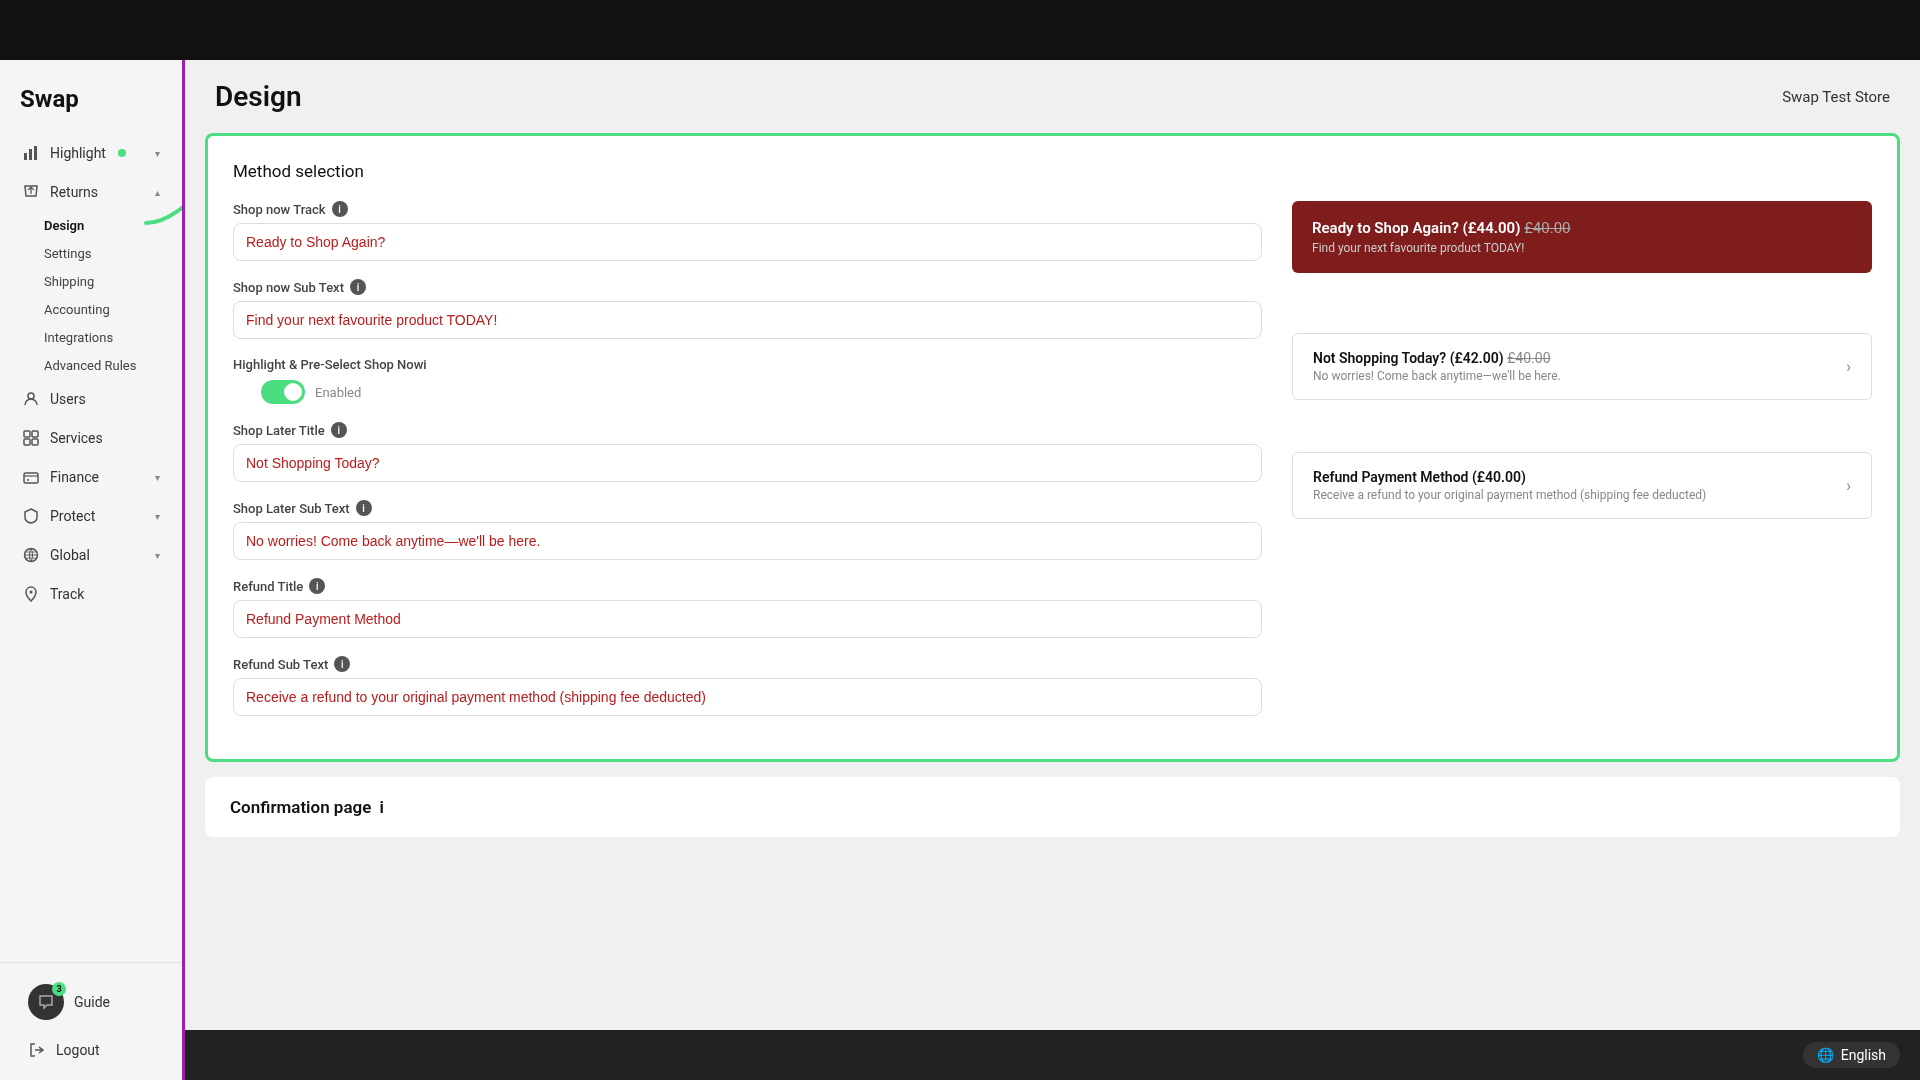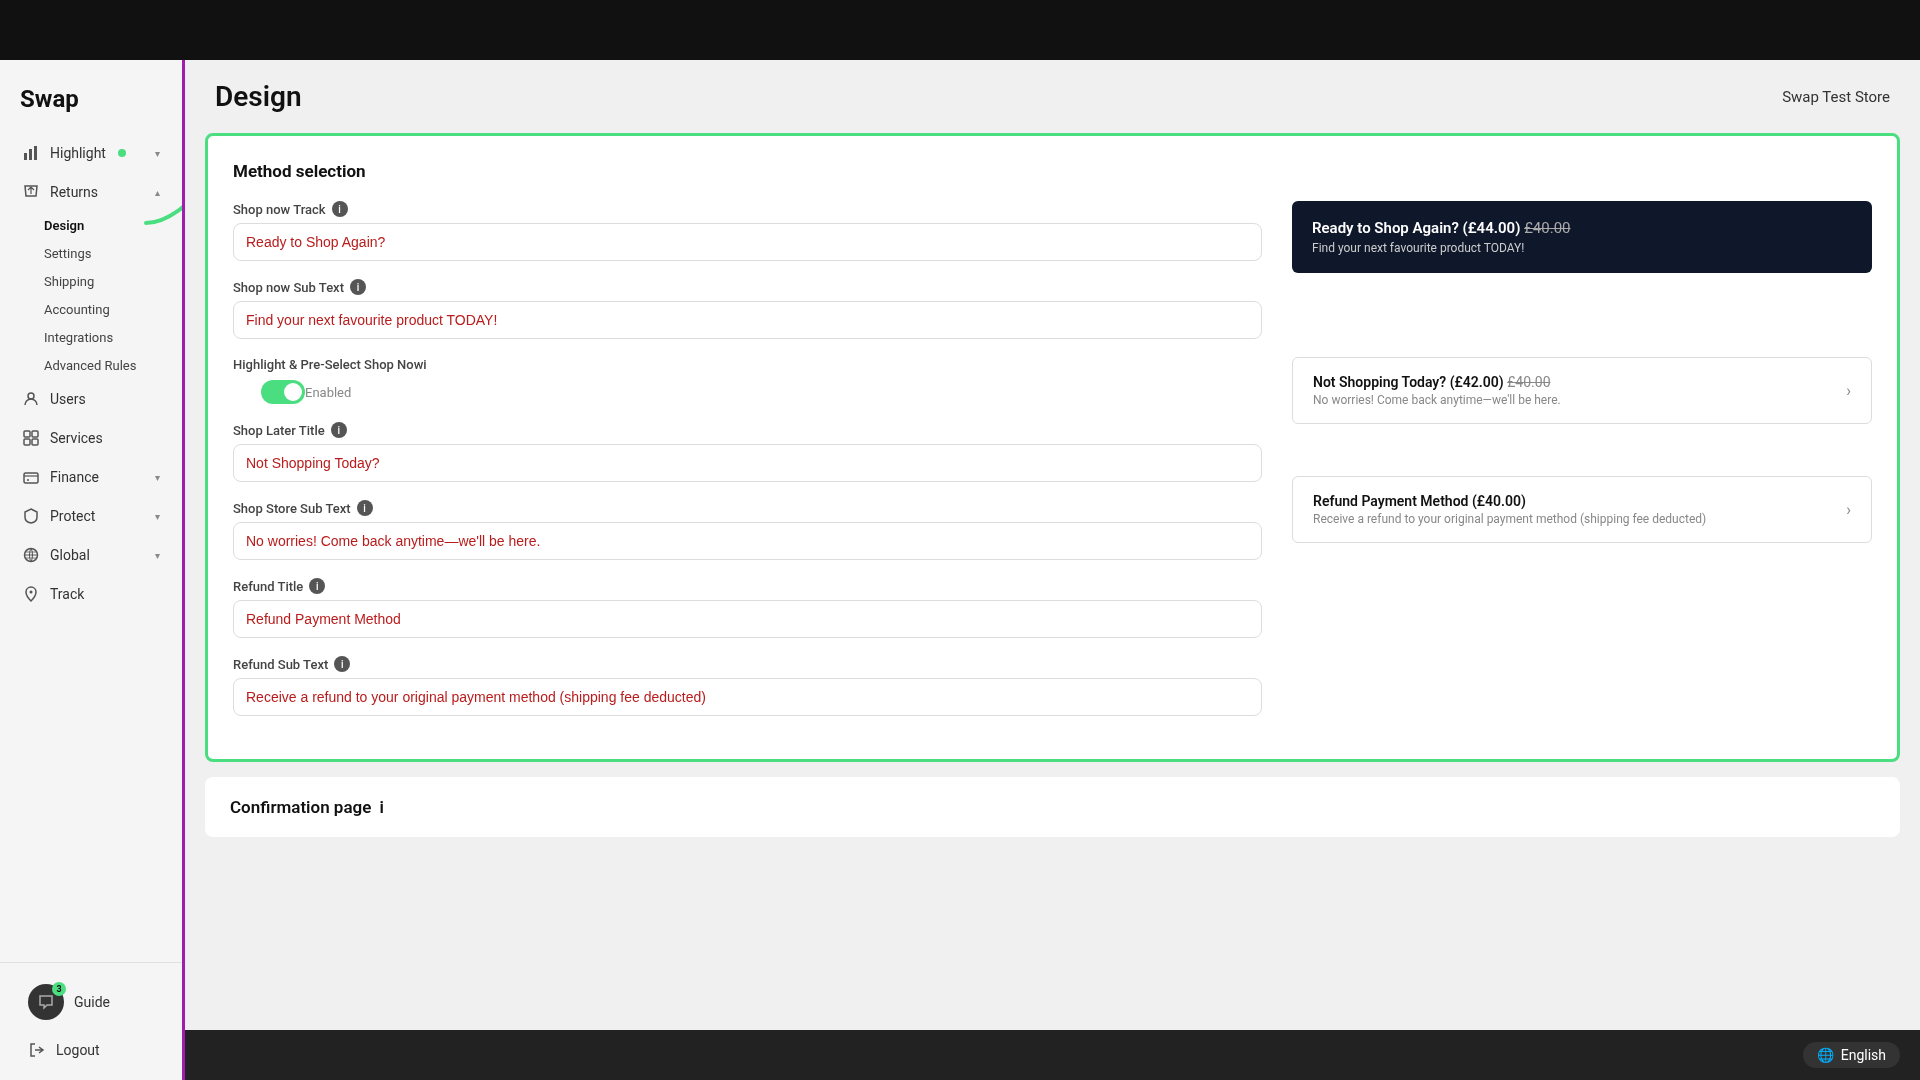--- a/index.html
+++ b/index.html
@@ -150,21 +150,21 @@
     .design-card {
       background: white;
       border: 3px solid #4ade80;
       border-radius: 8px;
       padding: 25px;
       margin-bottom: 15px;
     }
 
     .section-title {
       font-size: 17px;
-      font-weight: 700;
+      font-weight: 400;
       color: #111;
       margin-bottom: 20px;
     }
 
     .two-col {
       display: flex;
       gap: 30px;
     }
 
     .form-col {
@@ -225,20 +225,21 @@
       align-items: center;
       font-size: 13px;
       color: #444;
       margin-bottom: 8px;
       font-weight: 500;
     }
 
     .toggle-row {
       display: flex;
       align-items: center;
+      gap: 10px;
       padding-left: 28px;
     }
 
     .toggle-switch {
       width: 44px;
       height: 24px;
       background: #4ade80;
       border-radius: 12px;
       position: relative;
       cursor: pointer;
@@ -256,25 +257,25 @@
       transition: 0.2s;
     }
 
     .toggle-text {
       font-size: 13px;
       color: #888;
     }
 
     
     .preview-card-dark {
-      background: #0f172a;
+      background: #7f1d1d;
       color: white;
       border-radius: 6px;
       padding: 18px 20px;
-      margin-bottom: 24px;
+      margin-bottom: 0;
     }
 
     .preview-card-dark .card-title {
       font-size: 15px;
       font-weight: 600;
       margin-bottom: 4px;
     }
 
     .preview-card-dark .card-title .original-price {
       text-decoration: line-through;
@@ -575,21 +576,21 @@
             <div class="field-group">
               <div class="field-label">
                 <span>Shop Later Title</span>
                 <span class="info-icon">i</span>
               </div>
               <input class="field-input" type="text" value="Not Shopping Today?" style="">
             </div>
 
             <div class="field-group">
               <div class="field-label">
-                <span>Shop Store Sub Text</span>
+                <span>Shop Later Sub Text</span>
                 <span class="info-icon">i</span>
               </div>
               <input class="field-input" type="text" value="No worries! Come back anytime—we'll be here." style="">
             </div>
 
             <div class="field-group">
               <div class="field-label">
                 <span>Refund Title</span>
                 <span class="info-icon">i</span>
               </div>

